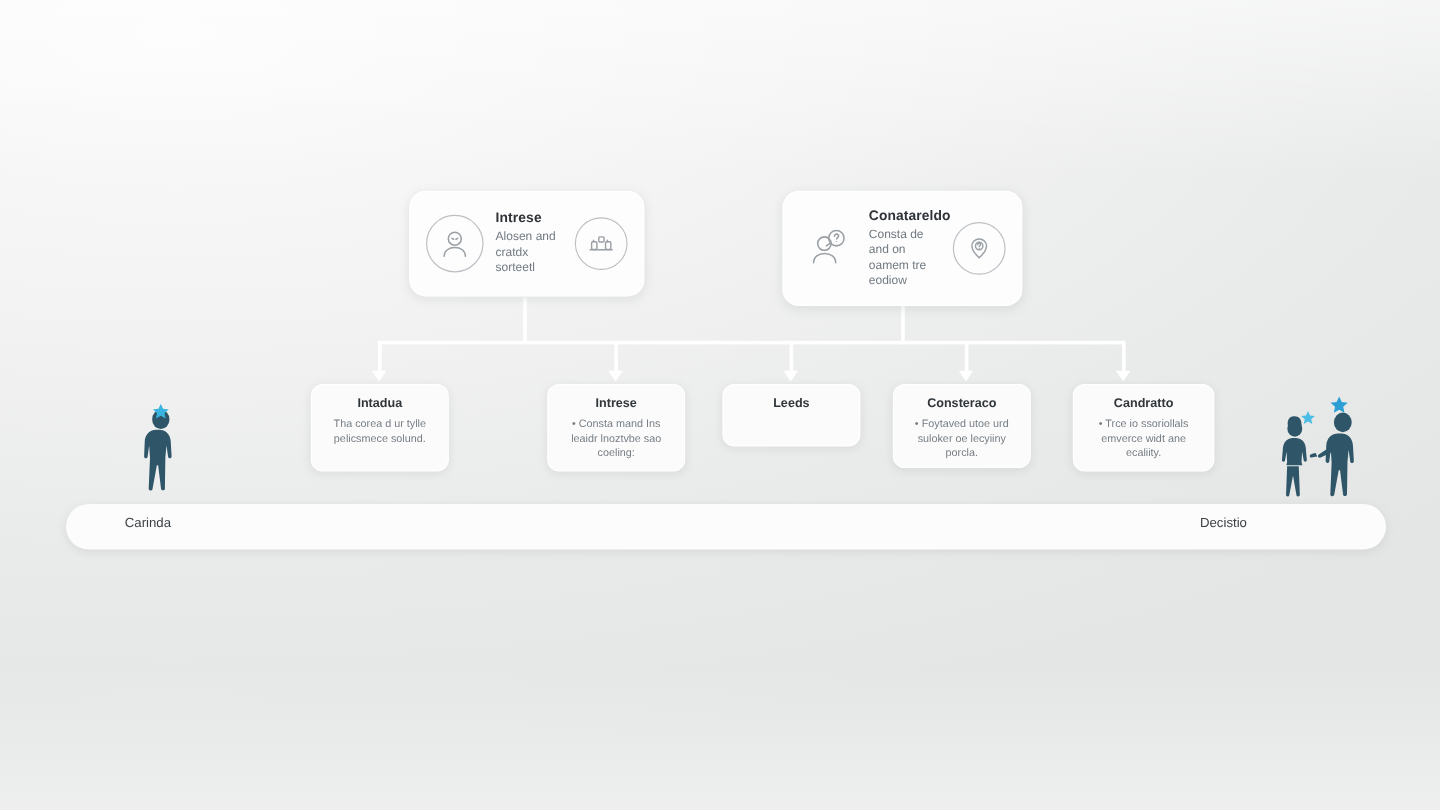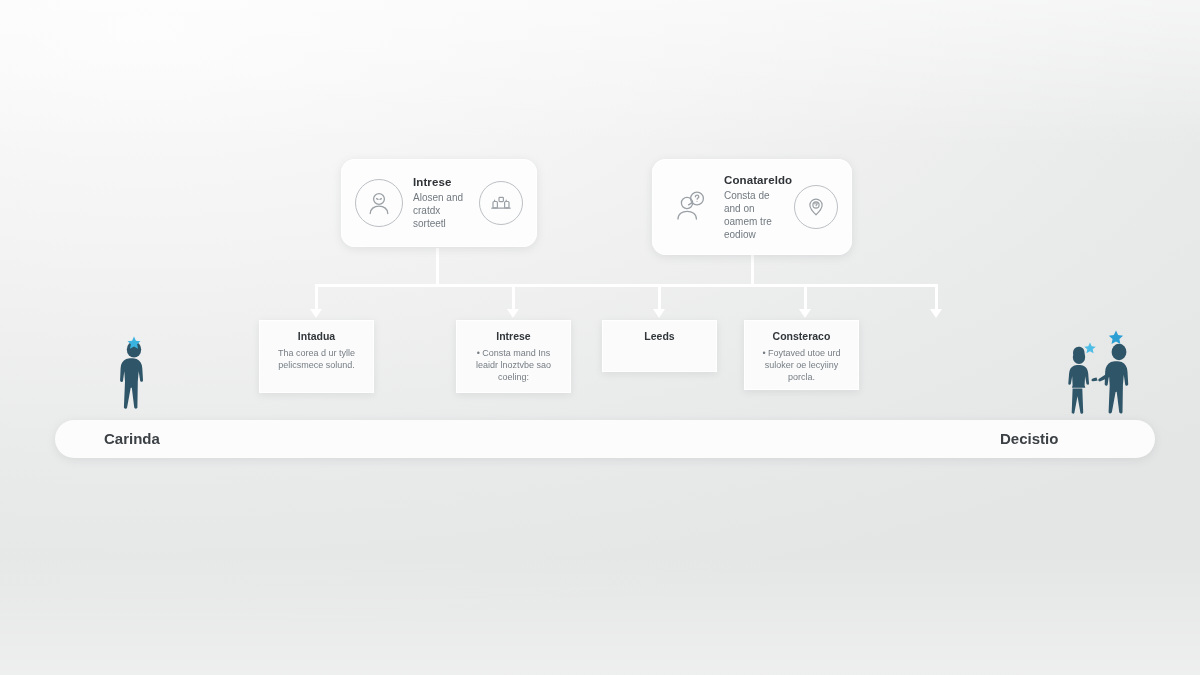--- a/index.html
+++ b/index.html
@@ -98,21 +98,21 @@
     width: 48px; height: 44px;
     display: flex;
     align-items: center;
     justify-content: center;
   }
 
   
   .step-card {
     position: absolute;
     background: #fbfbfb;
-    border-radius: 0;
+    border-radius: 10px;
     box-shadow: 0 2px 7px rgba(120,126,132,.14), 0 0 0 1px rgba(255,255,255,.85) inset;
     z-index: 3;
     padding: 10px 9px;
     box-sizing: border-box;
     text-align: center;
   }
   .sc-title {
     font-size: 10.5px;
     font-weight: bold;
     color: #31363a;
@@ -134,26 +134,25 @@
     width: 1100px;
     height: 38px;
     background: #fcfcfc;
     border-radius: 19px;
     box-shadow: 0 2px 8px rgba(120,126,132,.15);
     z-index: 2;
   }
   .baseline-label {
     position: absolute;
     top: 430px;
-    font-size: 15px;
+    font-size: 11px;
     color: #3c4146;
     z-index: 4;
     filter: blur(.35px);
     white-space: nowrap;
-    font-weight: bold;
   }
   #label-left  { left: 104px; }
   #label-right { left: 1000px; }
 
   
   .person-group {
     position: absolute;
     z-index: 4;
   }
 </style>
@@ -246,20 +245,26 @@
     <div class="sc-title">Leeds</div>
   </div>
 
   <div class="step-card" style="left:744px; top:320px; width:115px; height:70px;">
     <div class="sc-title">Consterаco</div>
     <div class="sc-body" style="white-space:pre-line;">• Foytaved utoe urd
 suloker oe lecyiiny
 porcla.</div>
   </div>
 
+  <div class="step-card" style="left:894px; top:320px; width:118px; height:73px;">
+    <div class="sc-title">Candratto</div>
+    <div class="sc-body" style="white-space:pre-line;">• Trce io ssoriollals
+emverce widt ane
+ecaliity.</div>
+  </div>
 
   <div class="person-group" style="left:104px; top:336px; width:60px; height:78px;">
     <svg width="60" height="78" viewBox="0 0 60 78">
       <g fill="#2e5568">
         <ellipse cx="30" cy="13.5" rx="7.2" ry="8"></ellipse>
         <path d="M22.2 23c-3.4 1.6-5.4 4.6-5.6 9.2l-.5 12c-.1 2 2.6 2.4 2.9.5l1.3-9.4.7 10.4-1.1 25.6c0 1.8 2.9 1.9 3.2.1l3.6-19.6 1.1-.1 2.4 19.6c.2 1.8 3.2 1.8 3.2-.1l.4-26 .9-10 1.4 9.4c.3 1.9 3 1.6 2.9-.4l-.7-12c-.2-4.6-2.2-7.6-5.6-9.2-2.4-1.1-8.1-1.1-10.5 0z"></path>
       </g>
       <path d="M30 0.5 l1.9 4.2 4.6.5 -3.4 3.1 .95 4.5 -4.05-2.3 -4.05 2.3 .95-4.5 -3.4-3.1 4.6-.5z" fill="#3bb3e0"></path>
     </svg>
   </div>

